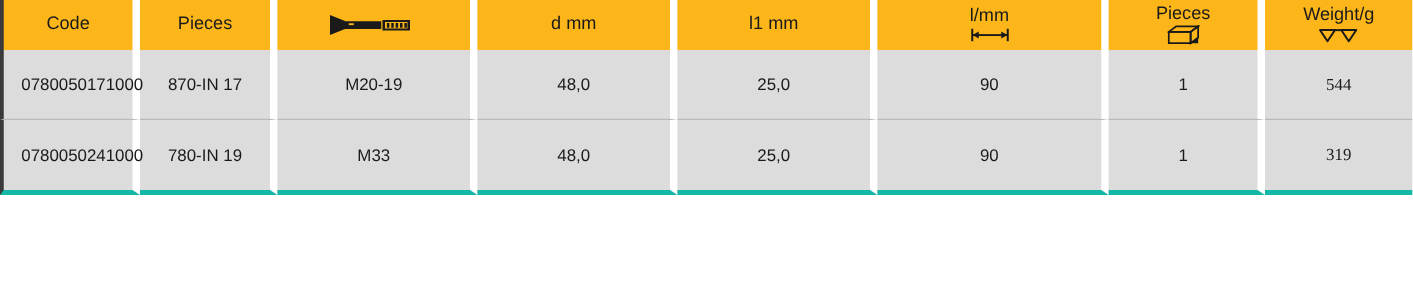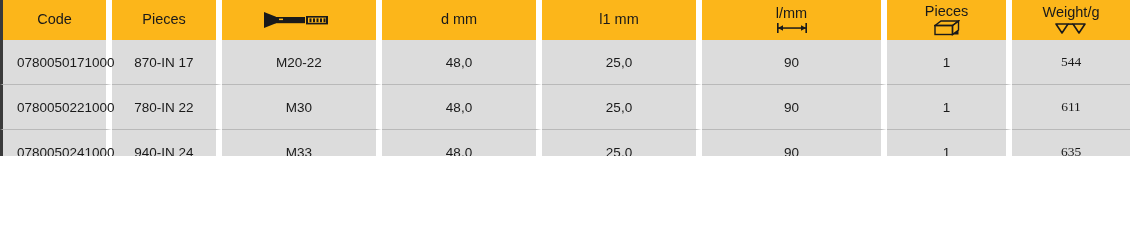--- a/index.html
+++ b/index.html
@@ -62,21 +62,21 @@
     text-align: center;
     vertical-align: middle;
     padding: 14px;
     border-right: 6px solid #ffffff;
     border-bottom: 1px solid #b9b9b9;
     white-space: nowrap;
   }
   .td:last-child { border-right: 0; font-family: Liberation Serif, serif; }
 
   .tr:last-child .td {
-    border-bottom: 2px solid #14b8a6;
+    border-bottom: 4px solid #14b8a6;
     margin-top: 19px;
   }
 
   
   .td.first-col, .th.first-col {
     border-left: 3px solid #3a3a3a;
   }
   .th.first-col { border-left: 3px solid #3a3a3a; }
 
   svg { display: block; }
@@ -185,45 +185,35 @@
       </th>
 
     </tr>
   </thead>
 
   <tbody>
 
     <tr class="tr">
       <td class="td first-col">0780050171000</td>
       <td class="td">870-IN 17</td>
-      <td class="td">M20-22</td>
+      <td class="td">M20-19</td>
       <td class="td">48,0</td>
       <td class="td">25,0</td>
       <td class="td">90</td>
       <td class="td">1</td>
       <td class="td">544</td>
     </tr>
 
 
-    <tr class="tr">
-      <td class="td first-col">0780050221000</td>
-      <td class="td">780-IN 22</td>
-      <td class="td">M30</td>
-      <td class="td">48,0</td>
-      <td class="td">25,0</td>
-      <td class="td">90</td>
-      <td class="td">1</td>
-      <td class="td">611</td>
-    </tr>
 
     <tr class="tr">
       <td class="td first-col">0780050241000</td>
-      <td class="td">940-IN 24</td>
+      <td class="td">780-IN 19</td>
       <td class="td">M33</td>
       <td class="td">48,0</td>
       <td class="td">25,0</td>
       <td class="td">90</td>
       <td class="td">1</td>
-      <td class="td">635</td>
+      <td class="td">319</td>
     </tr>
 
   </tbody>
 </table>
 
 </body></html>

